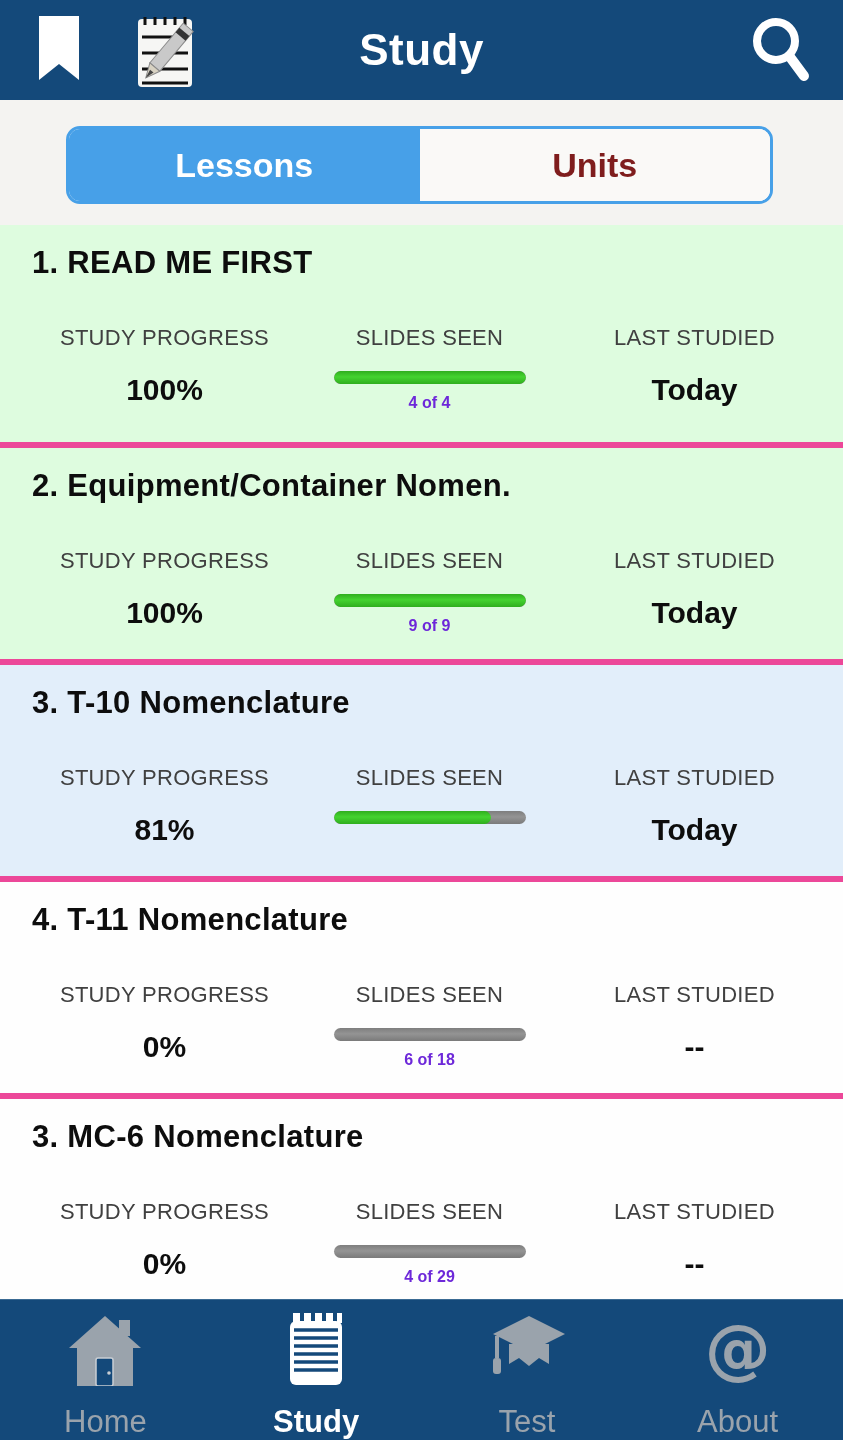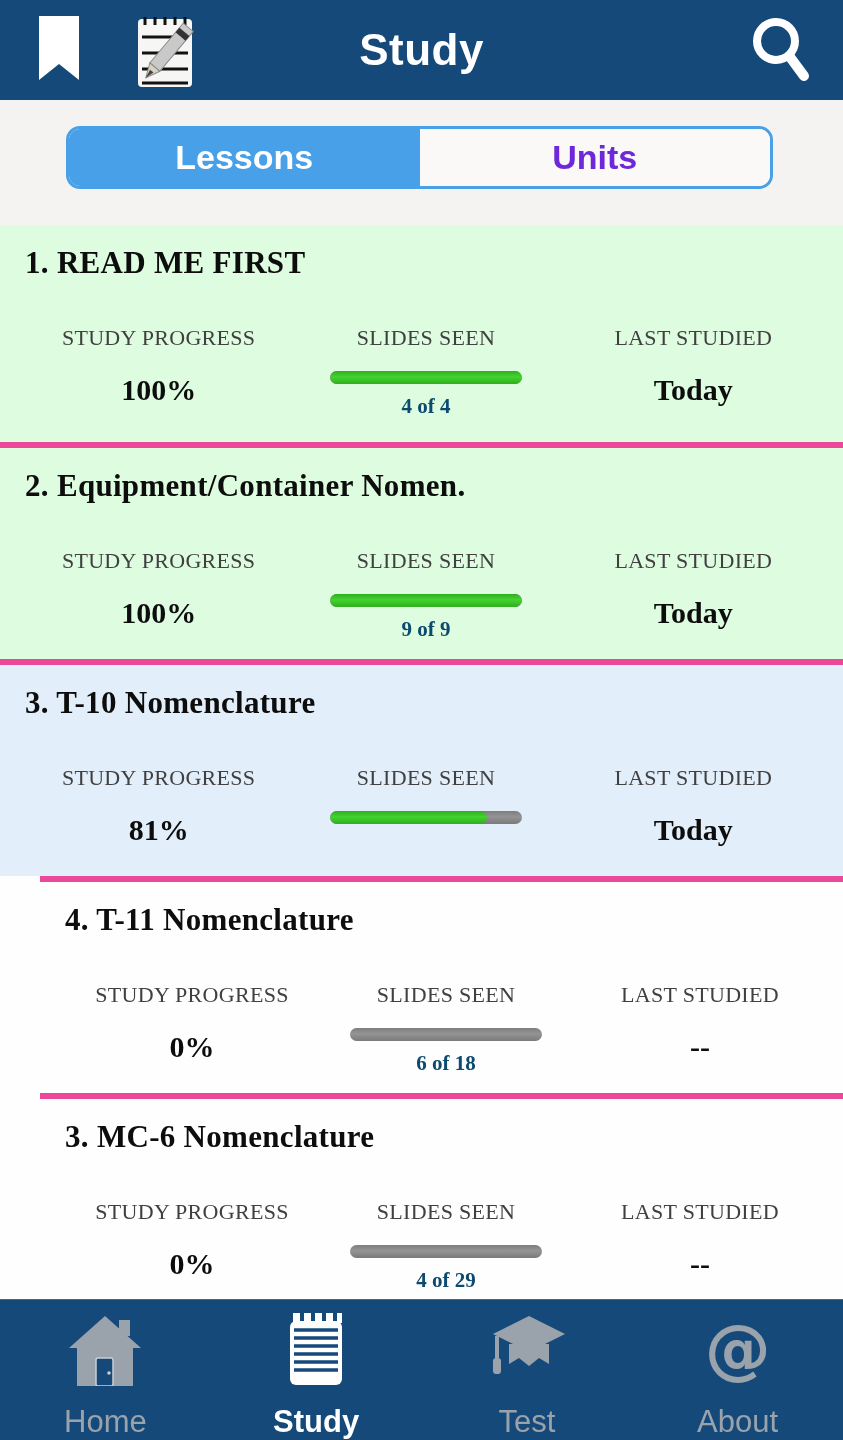--- a/index.html
+++ b/index.html
@@ -21,55 +21,55 @@
     color:#fff;font-size:44px;font-weight:bold;letter-spacing:0.5px;
   }
   .appbar .search{position:absolute;right:32px;top:14px;}
 
   
   .tabstrip{
     position:absolute;top:100px;left:0;width:843px;height:125px;
     background:#f4f3f1;
   }
   .segmented{
-    position:absolute;left:66px;top:26px;width:707px;height:63px;
+    position:absolute;left:66px;top:26px;width:707px;height:78px;
     border:3px solid #47a0e8;border-radius:14px;overflow:hidden;
     display:flex;box-sizing:border-box;background:#faf9f7;
   }
   .seg{
     flex:1;display:flex;align-items:center;justify-content:center;
     font-size:34px;font-weight:bold;cursor:pointer;
   }
   .seg.selected{background:#47a0e8;color:#fff;}
-  .seg.unselected{background:#faf9f7;color:#6d28d9;}
+  .seg.unselected{background:#faf9f7;color:#7f1d1d;}
 
   
   .lessons{position:absolute;top:225px;left:0;width:843px;}
   .lesson{
-    box-sizing:border-box;height:217px;padding:20px 0 0 25px;overflow:hidden;font-family:Liberation Serif, serif;
+    box-sizing:border-box;height:217px;padding:20px 0 0 32px;overflow:hidden;
   }
   .lesson + .lesson{border-top:6px solid #ec4899;}
   .lesson:last-child{height:207px;}
   .lesson.green{background:#defcdf;}
   .lesson.blue{background:#e2eefa;}
-  .lesson.white{background:#fefefe;margin-left:40px;}
+  .lesson.white{background:#fefefe;}
   .lesson-title{
     font-size:31px;font-weight:bold;color:#0d0d0d;letter-spacing:0.3px;
   }
   .stats{
     margin-top:44px;display:grid;grid-template-columns:1fr 1fr 1fr;
     text-align:center;padding-right:16px;
   }
   .stat-label{font-size:22px;color:#404040;letter-spacing:0.3px;}
   .stat-value{margin-top:22px;font-size:30px;font-weight:bold;color:#0d0d0d;}
   .barwrap{width:192px;height:13px;margin:20px auto 0;border-radius:7px;
     background:linear-gradient(#7e7e7e,#949494 45%,#7a7a7a);overflow:hidden;}
   .barfill{height:100%;border-radius:7px;
     background:linear-gradient(#2fae1e,#44d330 45%,#2fae1e);}
-  .slides-count{margin-top:10px;font-size:21px;font-weight:bold;color:#0c4a6e;}
+  .slides-count{margin-top:10px;font-size:16px;font-weight:bold;color:#6d28d9;}
 
   
   .bottomnav{
     position:absolute;left:0;bottom:0;width:843px;height:140px;
     background:#14497a;border-top:1px solid #3a6a93;
     display:grid;grid-template-columns:1fr 1fr 1fr 1fr;
   }
   .navitem{
     display:flex;flex-direction:column;align-items:center;justify-content:flex-start;
     padding-top:12px;cursor:pointer;

